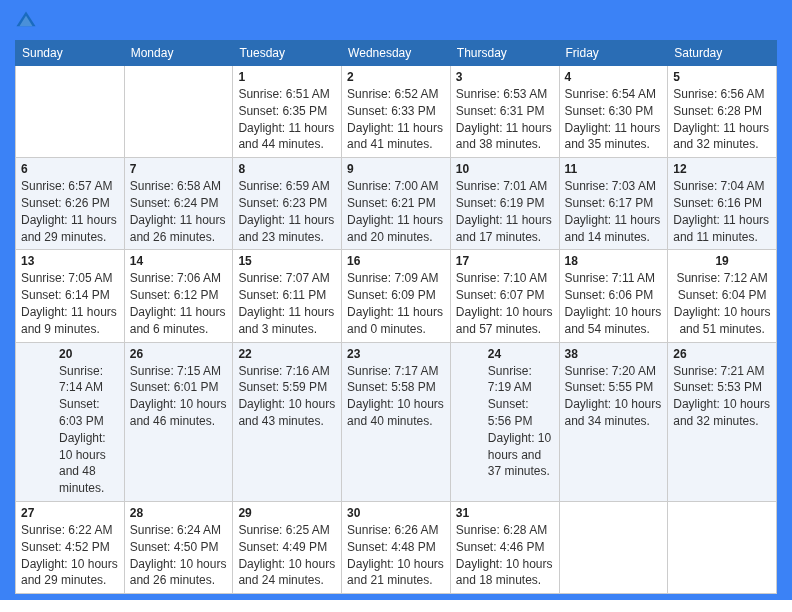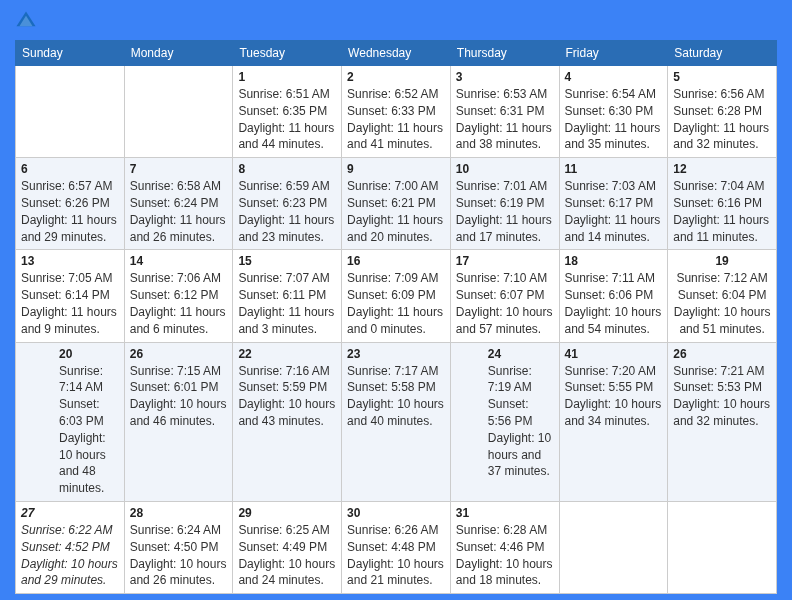--- a/index.html
+++ b/index.html
@@ -230,30 +230,30 @@
           </td>
           <td style="background: rgb(240, 244, 250);">
             <span class="day-num">23</span>
             <div class="day-info">Sunrise: 7:17 AM<br>Sunset: 5:58 PM<br>Daylight: 10 hours and 40 minutes.</div>
           </td>
           <td style="background: rgb(240, 244, 250); padding-left: 37px;">
             <span class="day-num">24</span>
             <div class="day-info">Sunrise: 7:19 AM<br>Sunset: 5:56 PM<br>Daylight: 10 hours and 37 minutes.</div>
           </td>
           <td style="background: rgb(240, 244, 250);">
-            <span class="day-num">41</span>
+            <span class="day-num">38</span>
             <div class="day-info">Sunrise: 7:20 AM<br>Sunset: 5:55 PM<br>Daylight: 10 hours and 34 minutes.</div>
           </td>
           <td style="background: rgb(240, 244, 250);">
             <span class="day-num">26</span>
             <div class="day-info">Sunrise: 7:21 AM<br>Sunset: 5:53 PM<br>Daylight: 10 hours and 32 minutes.</div>
           </td>
         </tr>
         <tr>
-          <td style="background: rgb(255, 255, 255); font-style: italic;">
+          <td style="background: rgb(255, 255, 255);">
             <span class="day-num">27</span>
             <div class="day-info">Sunrise: 6:22 AM<br>Sunset: 4:52 PM<br>Daylight: 10 hours and 29 minutes.</div>
           </td>
           <td style="background: rgb(255, 255, 255);">
             <span class="day-num">28</span>
             <div class="day-info">Sunrise: 6:24 AM<br>Sunset: 4:50 PM<br>Daylight: 10 hours and 26 minutes.</div>
           </td>
           <td style="background: rgb(255, 255, 255); margin-top: 16px;">
             <span class="day-num">29</span>
             <div class="day-info">Sunrise: 6:25 AM<br>Sunset: 4:49 PM<br>Daylight: 10 hours and 24 minutes.</div>

